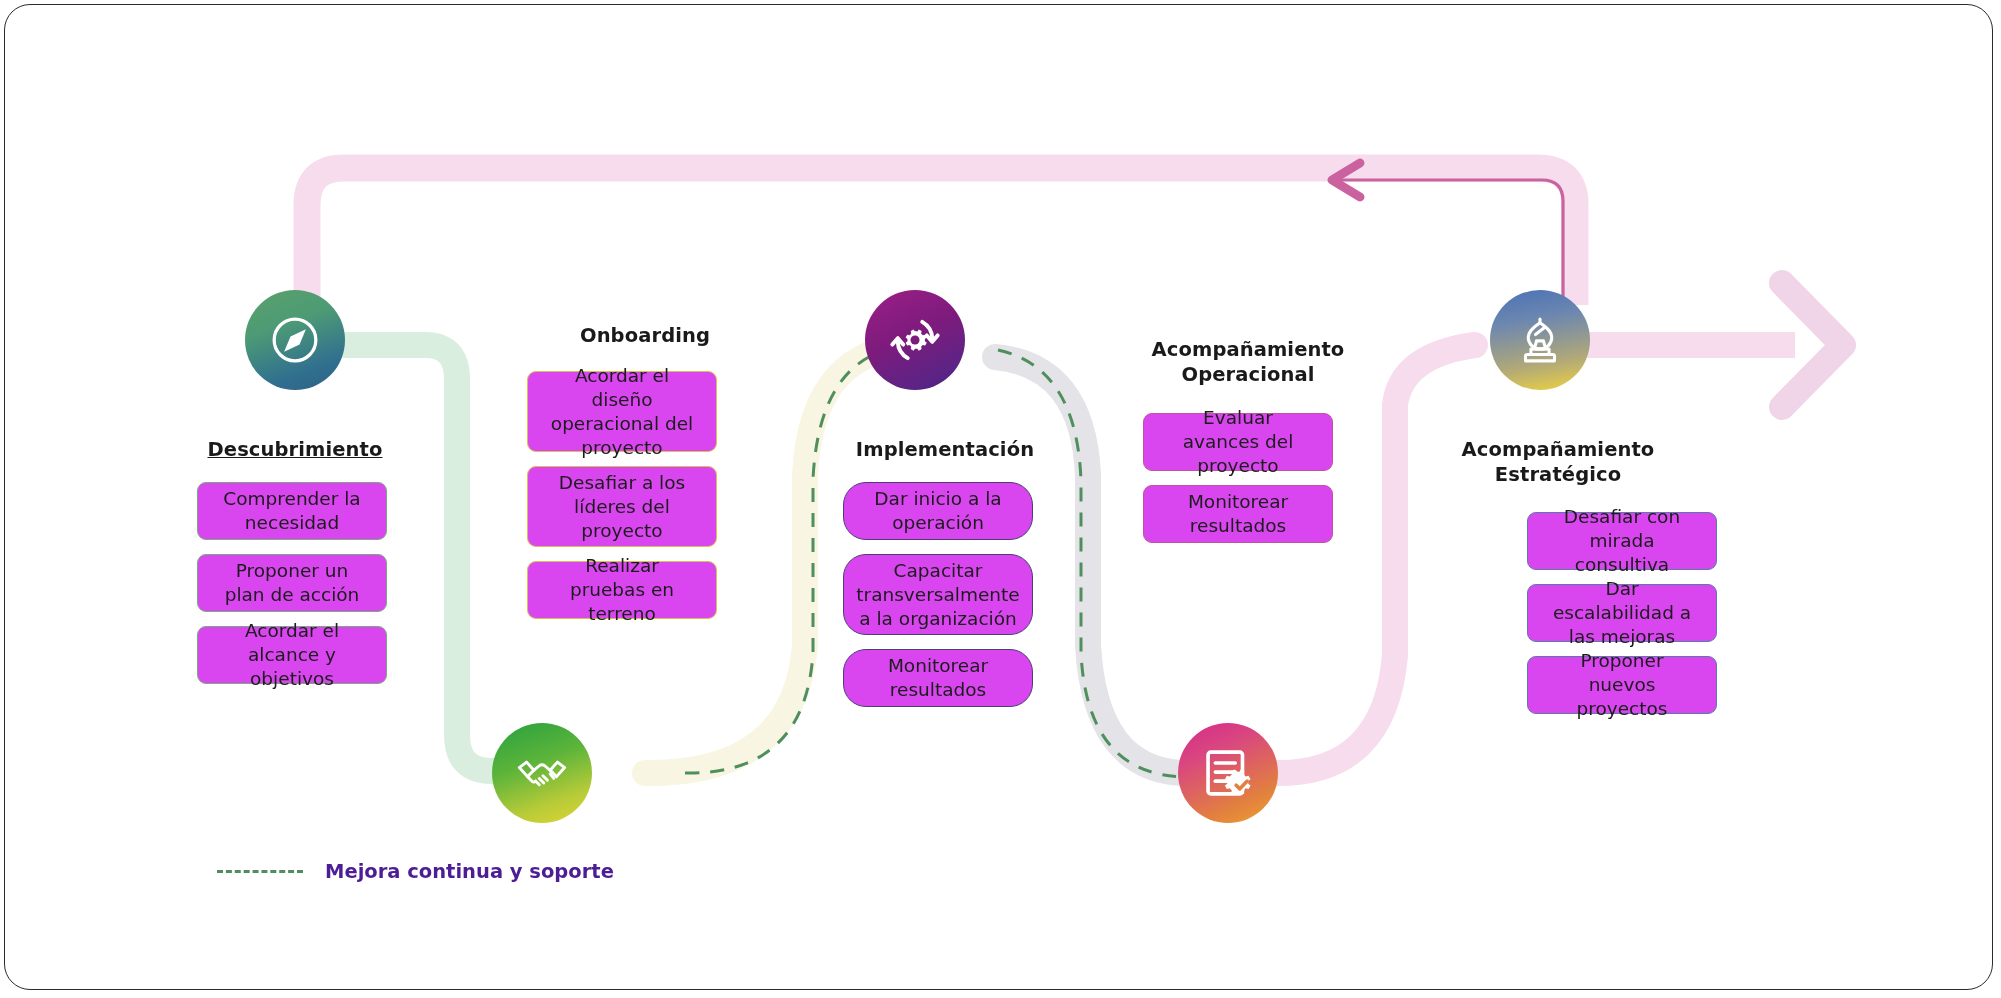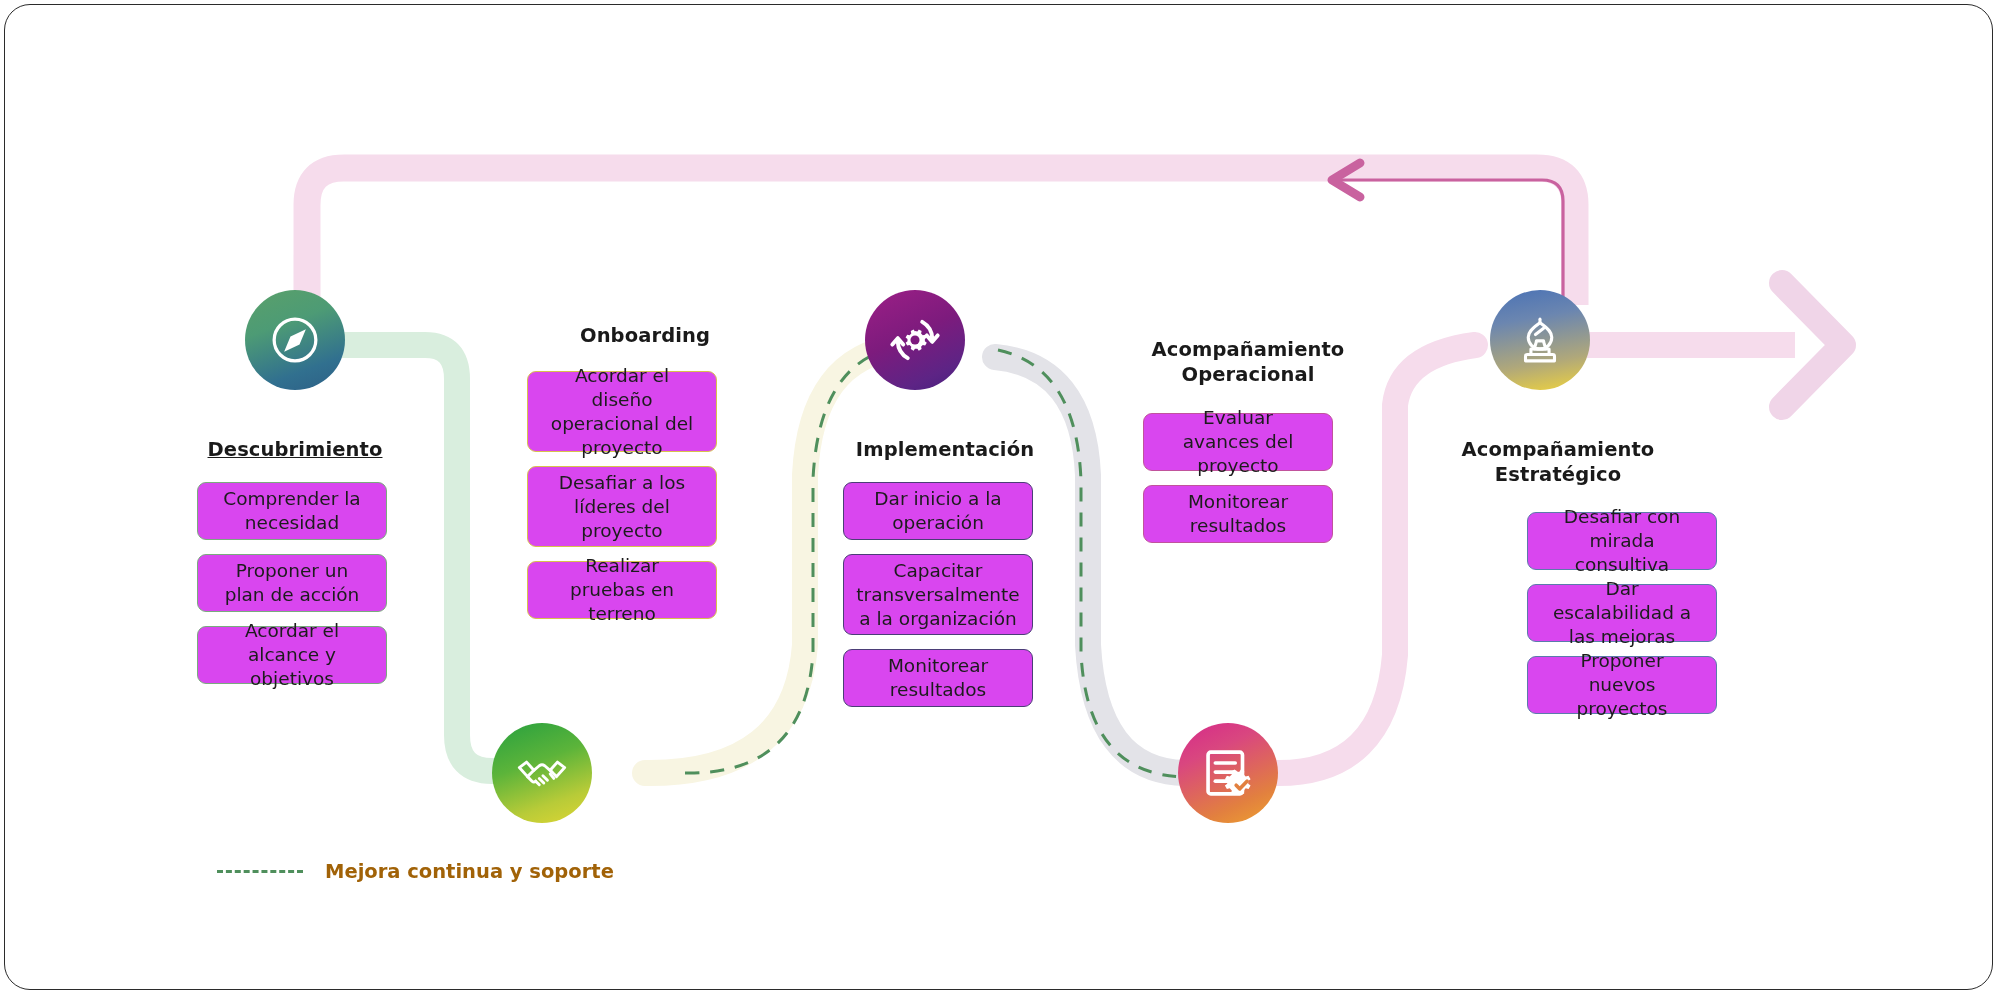--- a/index.html
+++ b/index.html
@@ -31,39 +31,39 @@
     font-size:18.5px;
     line-height:24px;
     text-align:center;
     display:flex;align-items:center;justify-content:center;
     padding:6px 20px;
     margin-bottom:14px;
   }
 
   .c-green  .chip{border-color:#7aab7e;}
   .c-yellow .chip{border-color:#d8c24c;}
-  .c-purple .chip{border-color:#4b3e77;}
+  .c-purple .chip{border-color:#4b3e77;border-radius:23px;}
   .c-pink   .chip{border-color:#c1539c;}
   .c-blue   .chip{border-color:#5b7bab;}
 
   .node{
     position:absolute;width:100px;height:100px;border-radius:50%;
     display:flex;align-items:center;justify-content:center;
   }
   .node svg{width:58px;height:58px;display:block;}
 
   #n-discover{background:linear-gradient(160deg,#5aa06a 0%,#4d9b75 35%,#31708f 75%,#2d5f86 100%);}
   #n-onboard {background:linear-gradient(160deg,#27a03f 0%,#5cb43a 40%,#b8cb38 75%,#dfd633 100%);}
   #n-implem  {background:linear-gradient(155deg,#9c1f86 0%,#7d1b7d 45%,#5d2485 80%,#47207e 100%);}
   #n-operat  {background:linear-gradient(155deg,#d6298a 0%,#d9477f 30%,#e2803f 75%,#eea32e 100%);}
   #n-strateg {background:linear-gradient(170deg,#4a72b5 0%,#6b86b0 30%,#b0a87a 70%,#efd33d 100%);}
 
   #legend{position:absolute;left:212px;top:855px;display:flex;align-items:center;}
   #legend .swatch{width:86px;height:0;border-top:3px dashed #4f8f5c;margin-right:22px;}
-  #legend .lbl{font-size:19.5px;font-weight:bold;color:#a16207;}
+  #legend .lbl{font-size:19.5px;font-weight:bold;color:#4c1d95;}
 </style>
 </head>
 <body>
 
 <div id="frame">
 
   <svg id="svg-layer" viewBox="0 0 1989 986" xmlns="http://www.w3.org/2000/svg">
 
     <path d="M 302 340 L 302 200 Q 302 163 339 163 L 1532 163 Q 1570 163 1570 200 L 1570 300" fill="none" stroke="#f6dcec" stroke-width="27" stroke-linecap="butt"></path>
 

